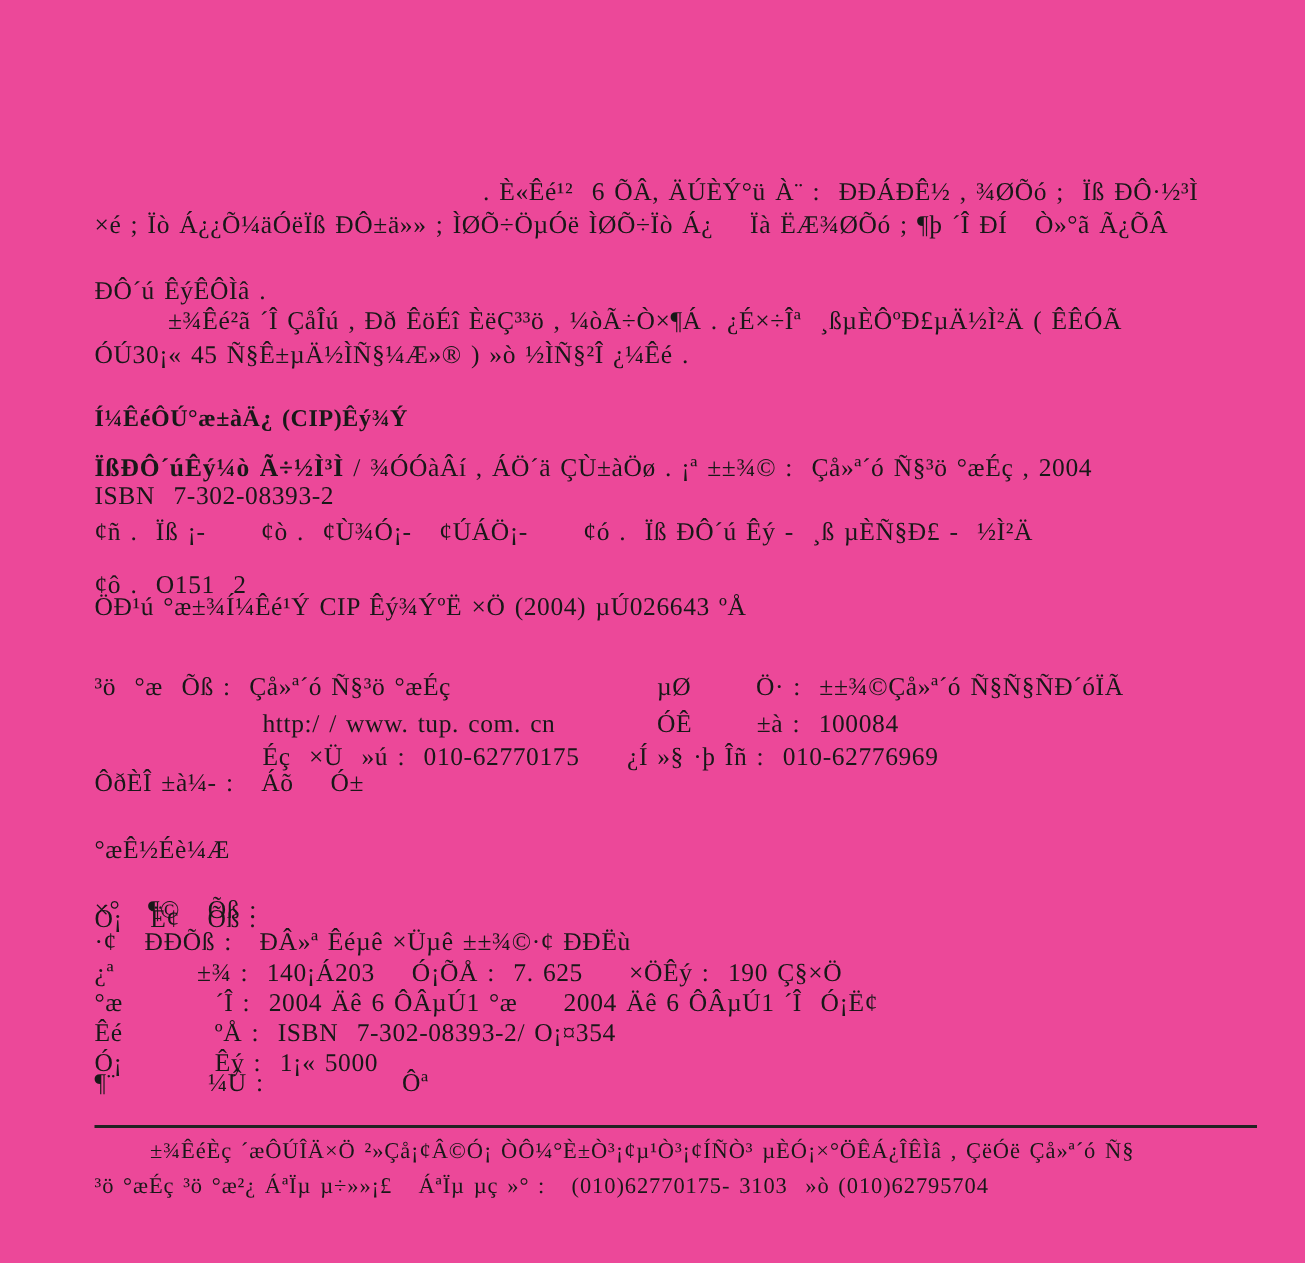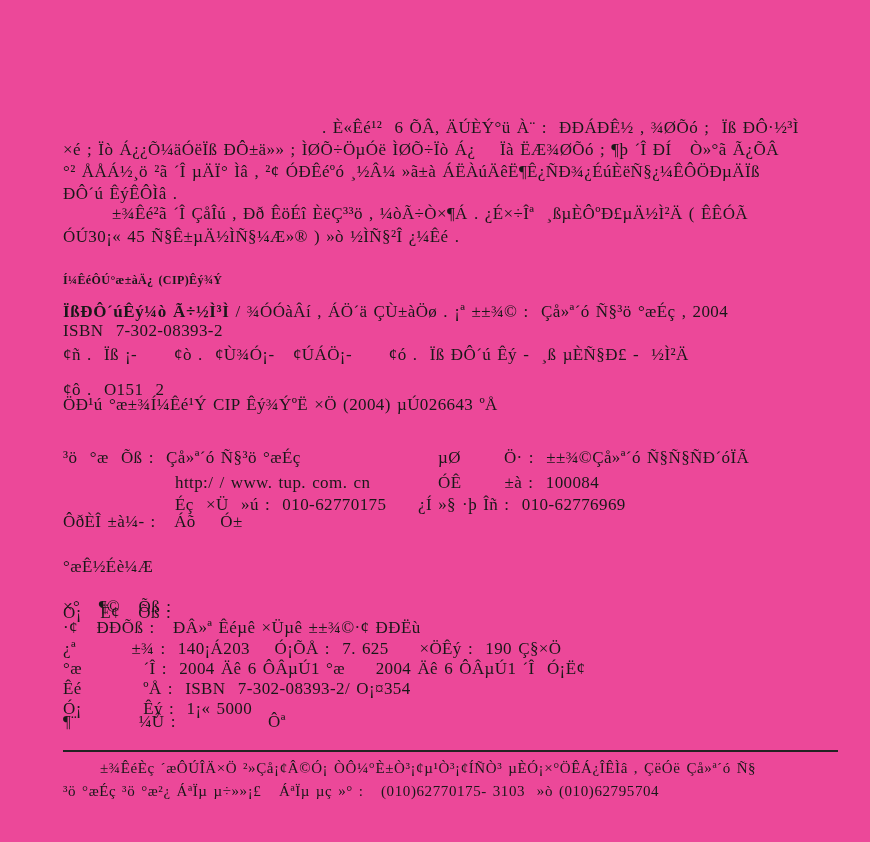--- a/index.html
+++ b/index.html
@@ -6,33 +6,32 @@
   .page{
     position:relative;width:870px;height:842px;background:#ec4899;
     font-family:"Liberation Serif","DejaVu Serif",serif;
     color:#181818;overflow:hidden;
   }
   .ln{
     position:absolute;white-space:pre;
     font-size:17px;line-height:22px;letter-spacing:0.4px;word-spacing:1.5px;
   }
   .b{font-weight:bold;}
-  .hdr{font-weight:bold;font-size:12px;}
+  .hdr{font-weight:bold;font-size:16px;}
   .title-line .b{font-size:17px;letter-spacing:0.6px;}
   .small{font-size:15px;letter-spacing:0.6px;}
   .rule{position:absolute;height:0;border-top:2px solid #222;}
 </style>
 </head>
 <body>
 
 <div class="page">
 
   <div class="ln" style="left:322px;top:117px">. È«Êé¹²  6 ÕÂ, ÄÚÈÝ°ü À¨ :  ÐÐÁÐÊ½ , ¾ØÕó ;  Ïß ÐÔ·½³Ì</div>
   <div class="ln" style="left:63px;top:139px">×é ; Ïò Á¿¿Õ¼äÓëÏß ÐÔ±ä»» ; ÌØÕ÷ÖµÓë ÌØÕ÷Ïò Á¿    Ïà ËÆ¾ØÕó ; ¶þ ´Î ÐÍ   Ò»°ã Ã¿ÕÂ</div>
-  <div class="ln" style="left:63px;top:161px">°² ÅÅÁ½¸ö ²ã ´Î µÄÏ° Ìâ , ²¢ ÓÐÊéºó ¸½Â¼ »ã±à ÁËÀúÄêË¶Ê¿ÑÐ¾¿ÉúÈëÑ§¿¼ÊÔÖÐµÄÏß</div>
   <div class="ln" style="left:63px;top:183px">ÐÔ´ú ÊýÊÔÌâ .</div>
   <div class="ln" style="left:112px;top:203px">±¾Êé²ã ´Î ÇåÎú , Ðð ÊöÉî ÈëÇ³³ö , ¼òÃ÷Ò×¶Á . ¿É×÷Îª  ¸ßµÈÔºÐ£µÄ½Ì²Ä ( ÊÊÓÃ</div>
   <div class="ln" style="left:63px;top:226px">ÓÚ30¡« 45 Ñ§Ê±µÄ½ÌÑ§¼Æ»® ) »ò ½ÌÑ§²Î ¿¼Êé .</div>
 
   <div class="ln hdr" style="left:63px;top:269px">Í¼ÊéÔÚ°æ±àÄ¿ (CIP)Êý¾Ý</div>
   <div class="ln title-line" style="left:63px;top:301px"><span class="b">ÏßÐÔ´úÊý¼ò Ã÷½Ì³Ì</span><span> / ¾ÓÓàÂí , ÁÖ´ä ÇÙ±àÖø . ¡ª ±±¾© :  Çå»ª´ó Ñ§³ö °æÉç , 2004</span></div>
   <div class="ln" style="left:63px;top:320px">ISBN  7-302-08393-2</div>
   <div class="ln" style="left:63px;top:344px">¢ñ .  Ïß ¡-      ¢ò .  ¢Ù¾Ó¡-   ¢ÚÁÖ¡-      ¢ó .  Ïß ÐÔ´ú Êý -  ¸ß µÈÑ§Ð£ -  ½Ì²Ä</div>
   <div class="ln" style="left:63px;top:379px">¢ô .  O151  2</div>
   <div class="ln" style="left:63px;top:394px">ÖÐ¹ú °æ±¾Í¼Êé¹Ý CIP Êý¾ÝºË ×Ö (2004) µÚ026643 ºÅ</div>

